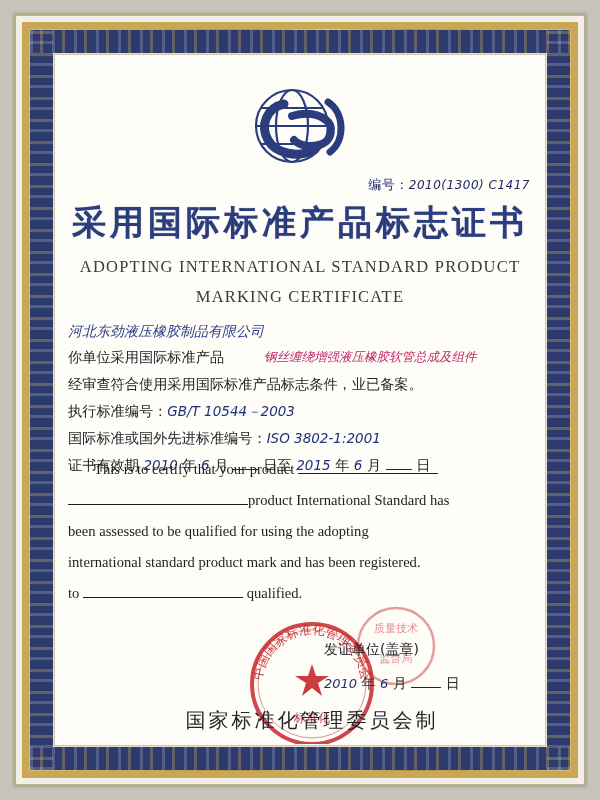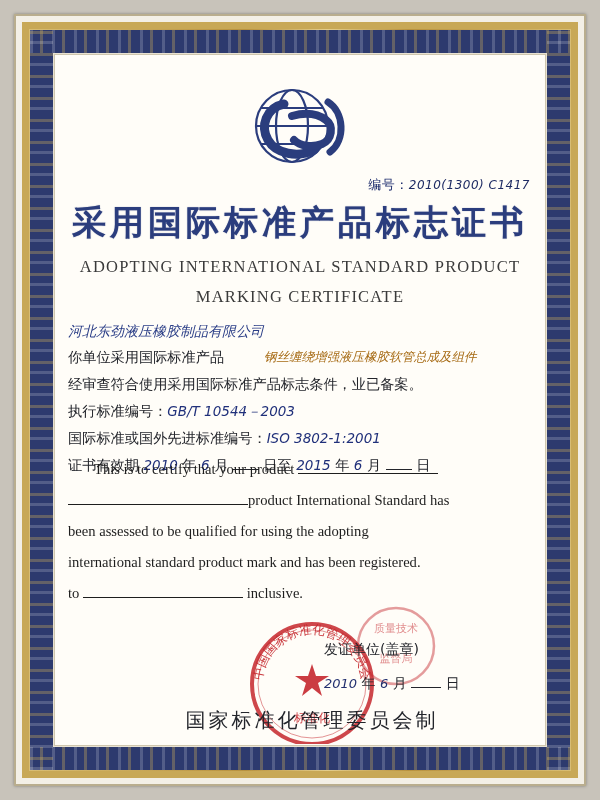--- a/index.html
+++ b/index.html
@@ -141,21 +141,21 @@
     position:absolute;left:0;top:-2px;
     font-family:"DejaVu Sans", sans-serif;
     color:#2a3d86;
     font-style:italic;
     font-size:14px;
     letter-spacing:0px;
   }
   .hand-scrawl{
     position:absolute;left:196px;top:-1px;
     font-family:"DejaVu Sans", sans-serif;
-    color:#a16207;
+    color:#be185d;
     font-style:italic;
     font-size:12.5px;
     opacity:.95;
   }
   .u{display:inline-block;border-bottom:1px solid #23252b;}
 
   
   .en-body{
     position:absolute;left:12px;right:12px;top:398px;
     font-family:"Liberation Serif", serif;
@@ -283,21 +283,21 @@
         <span class="rule" style="width:140px;"></span>
       </p>
       <p>
         <span class="rule" style="width:180px;"></span><span>product International Standard has</span>
       </p>
       <p>been assessed to be qualified for using the adopting</p>
       <p>international standard product mark and has been registered.</p>
       <p>
         <span>to</span>
         <span class="rule" style="width:160px;"></span>
-        <span>inclusive.</span>
+        <span>qualified.</span>
       </p>
     </div>
 
     <div class="seal-tech">
       <svg width="84" height="84" viewBox="0 0 84 84">
         <circle cx="42" cy="42" r="38" fill="none" stroke="#c5272d" stroke-width="2.5" opacity=".6"></circle>
         <text x="42" y="28" text-anchor="middle" font-family="DejaVu Sans, sans-serif" font-size="11" fill="#c5272d" opacity=".7">质量技术</text>
         <text x="42" y="58" text-anchor="middle" font-family="DejaVu Sans, sans-serif" font-size="11" fill="#c5272d" opacity=".7">监督局</text>
       </svg>
     </div>

